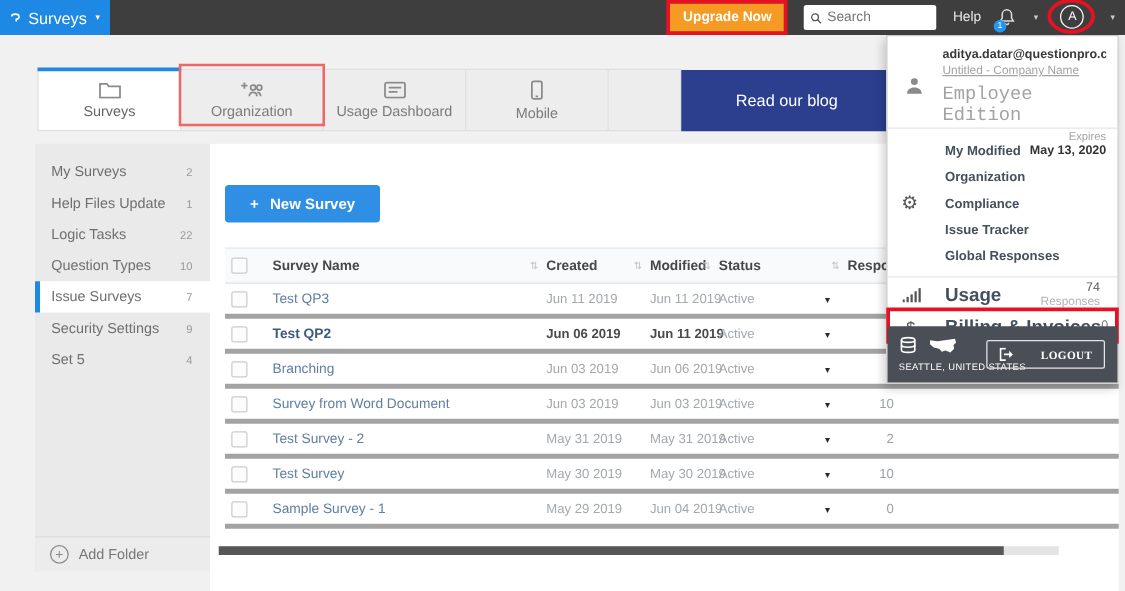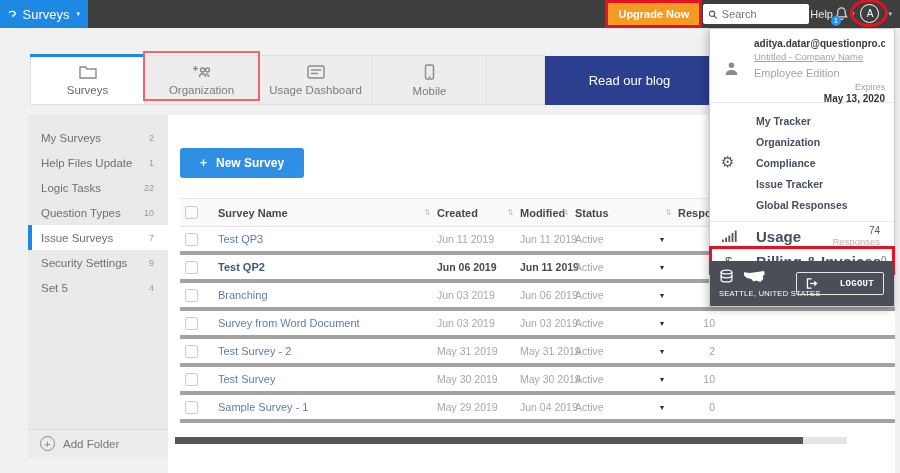--- a/index.html
+++ b/index.html
@@ -8,21 +8,21 @@
     position:relative; width:900px; height:473px; overflow:hidden;
     background:#f1f1f1; font-family:"Liberation Sans",sans-serif;
     --red:#e81123; --blue:#1e88e5;
   }
   
   .topbar { position:absolute; top:0; left:0; width:100%; height:28px; background:#3e3e3e;
             display:flex; align-items:center; z-index:30; }
   .brand { width:88px; height:28px; background:var(--blue); color:#fff; display:flex;
            align-items:center; gap:6px; padding:0 8px; font-size:13px; cursor:pointer; }
   .brand-caret { font-size:7px; margin-left:1px; font-family:"DejaVu Sans",sans-serif; }
-  .topbar-right { margin-left:auto; display:flex; align-items:center; gap:1px; padding-right:8px; }
+  .topbar-right { margin-left:auto; display:flex; align-items:center; gap:13px; padding-right:8px; }
   .red-box { border:3px solid var(--red); line-height:0; }
   .btn-upgrade { background:#f59a23; color:#fff; font-weight:bold; font-size:11px; border:none;
                  padding:5px 10px; font-family:inherit; cursor:pointer; }
   .search { display:flex; align-items:center; background:#fff; border-radius:2px; height:20px;
             width:106px; padding:0 5px; gap:4px; }
   .search input { border:none; outline:none; width:100%; font-size:11px; color:#555;
                   background:transparent; font-family:inherit; }
   .help { color:#e8e8e8; font-size:11px; cursor:pointer; }
   .bell { position:relative; width:16px; height:17px; cursor:pointer; color:#ddd; }
   .badge { position:absolute; left:-3px; bottom:-3px; background:#2196f3; color:#fff;
@@ -89,21 +89,21 @@
   .hscroll { position:absolute; left:7px; top:322px; width:672px; height:7px; background:#e4e4e4; }
   .hthumb { width:628px; height:7px; background:#575757; cursor:pointer; }
   
   .panel { position:absolute; left:709px; top:28px; width:186px; height:279px; background:#fff;
            border:1px solid #c9c9c9; box-shadow:-2px 3px 8px rgba(0,0,0,.22); z-index:20;
            font-size:11px; color:#555; }
   .sec1 { position:relative; padding:9px 9px 0 44px; border-bottom:1px solid #e6e6e6; height:74px; }
   .user-icon { position:absolute; left:14px; top:32px; color:#8a8a8a; }
   .email { font-weight:bold; color:#3a3a3a; font-size:10px; white-space:nowrap; overflow:hidden; }
   .company { color:#a3a3a3; font-size:9.5px; margin-top:2px; white-space:nowrap;text-decoration:underline; }
-  .edition { color:#a3a3a3; font-size:11px; margin-top:5px; }
+  .edition { color:#a3a3a3; font-size:15px; margin-top:5px;font-family:Liberation Mono, monospace; }
   .sec1-bottom { display:flex; align-items:flex-end; margin-top:3px; }
   .btn-upacct { border:1px solid #666; background:#fff; color:#444; font-size:8.5px; font-weight:bold;
                 padding:3px 5px; font-family:inherit; cursor:pointer; white-space:nowrap; }
   .expires { margin-left:auto; text-align:right; line-height:1.25; }
   .expires .lbl { color:#a3a3a3; font-size:9px; }
   .expires .date { color:#333; font-weight:bold; font-size:10px; white-space:nowrap; }
   .menu { position:relative; padding:7px 0 6px 46px; border-bottom:1px solid #e6e6e6; }
   .menu-item { padding:4.5px 0; font-weight:bold; color:#44505e; font-size:10.5px; cursor:pointer;
                white-space:nowrap; }
   .gears-icon { position:absolute; left:11px; top:50%; transform:translateY(-50%); color:#555;
@@ -118,21 +118,21 @@
   .billing-wrap { position:relative; }
   .billing-wrap .stat-val { padding-right:10px; color:#777; font-size:10px; }
   .red-rect { position:absolute; left:-1px; right:-1px; top:-2px; bottom:-1px;
               border:3px solid var(--red); pointer-events:none; }
   .panel-footer { position:absolute; left:0; right:0; bottom:0; height:45px; background:#4a4e56;
                   color:#fff; padding:6px 9px; }
   .f-icons { display:flex; gap:9px; align-items:center; height:18px; }
   .location { font-size:7.5px; letter-spacing:.3px; margin-top:4px; white-space:nowrap; }
   .btn-logout { position:absolute; right:10px; top:11px; background:transparent; border:1px solid #e6e6e6;
                 border-radius:2px; color:#fff; font-size:9px; font-weight:bold; padding:5px 9px;
-                display:flex; align-items:center; gap:21px; font-family:Liberation Mono, monospace; letter-spacing:.3px;
+                display:flex; align-items:center; gap:21px; font-family:Liberation Serif, serif; letter-spacing:.3px;
                 cursor:pointer; }
 </style>
 </head>
 <body>
 
 <div id="app">
 
   <div class="topbar">
     <div class="brand">
       <svg width="15" height="15" viewBox="0 0 16 16">
@@ -373,21 +373,21 @@
       <div class="sec1-bottom">
         <div class="expires">
           <div class="lbl">Expires</div>
           <div class="date">May 13, 2020</div>
         </div>
       </div>
     </div>
 
     <div class="menu" id="account-menu">
       <span class="gears-icon">⚙</span>
-    <div class="menu-item">My Tracker</div>
+    <div class="menu-item">My Modified</div>
         <div class="menu-item">Organization</div>
         <div class="menu-item">Compliance</div>
         <div class="menu-item">Issue Tracker</div>
         <div class="menu-item">Global Responses</div>
       </div>
 
     <div class="stat-row">
       <svg class="stat-icon" width="16" height="12" viewBox="0 0 16 12" fill="currentColor">
         <rect x="0" y="9.5" width="1.8" height="2.5"></rect>
           <rect x="3.2" y="7.5" width="1.8" height="4.5"></rect>

